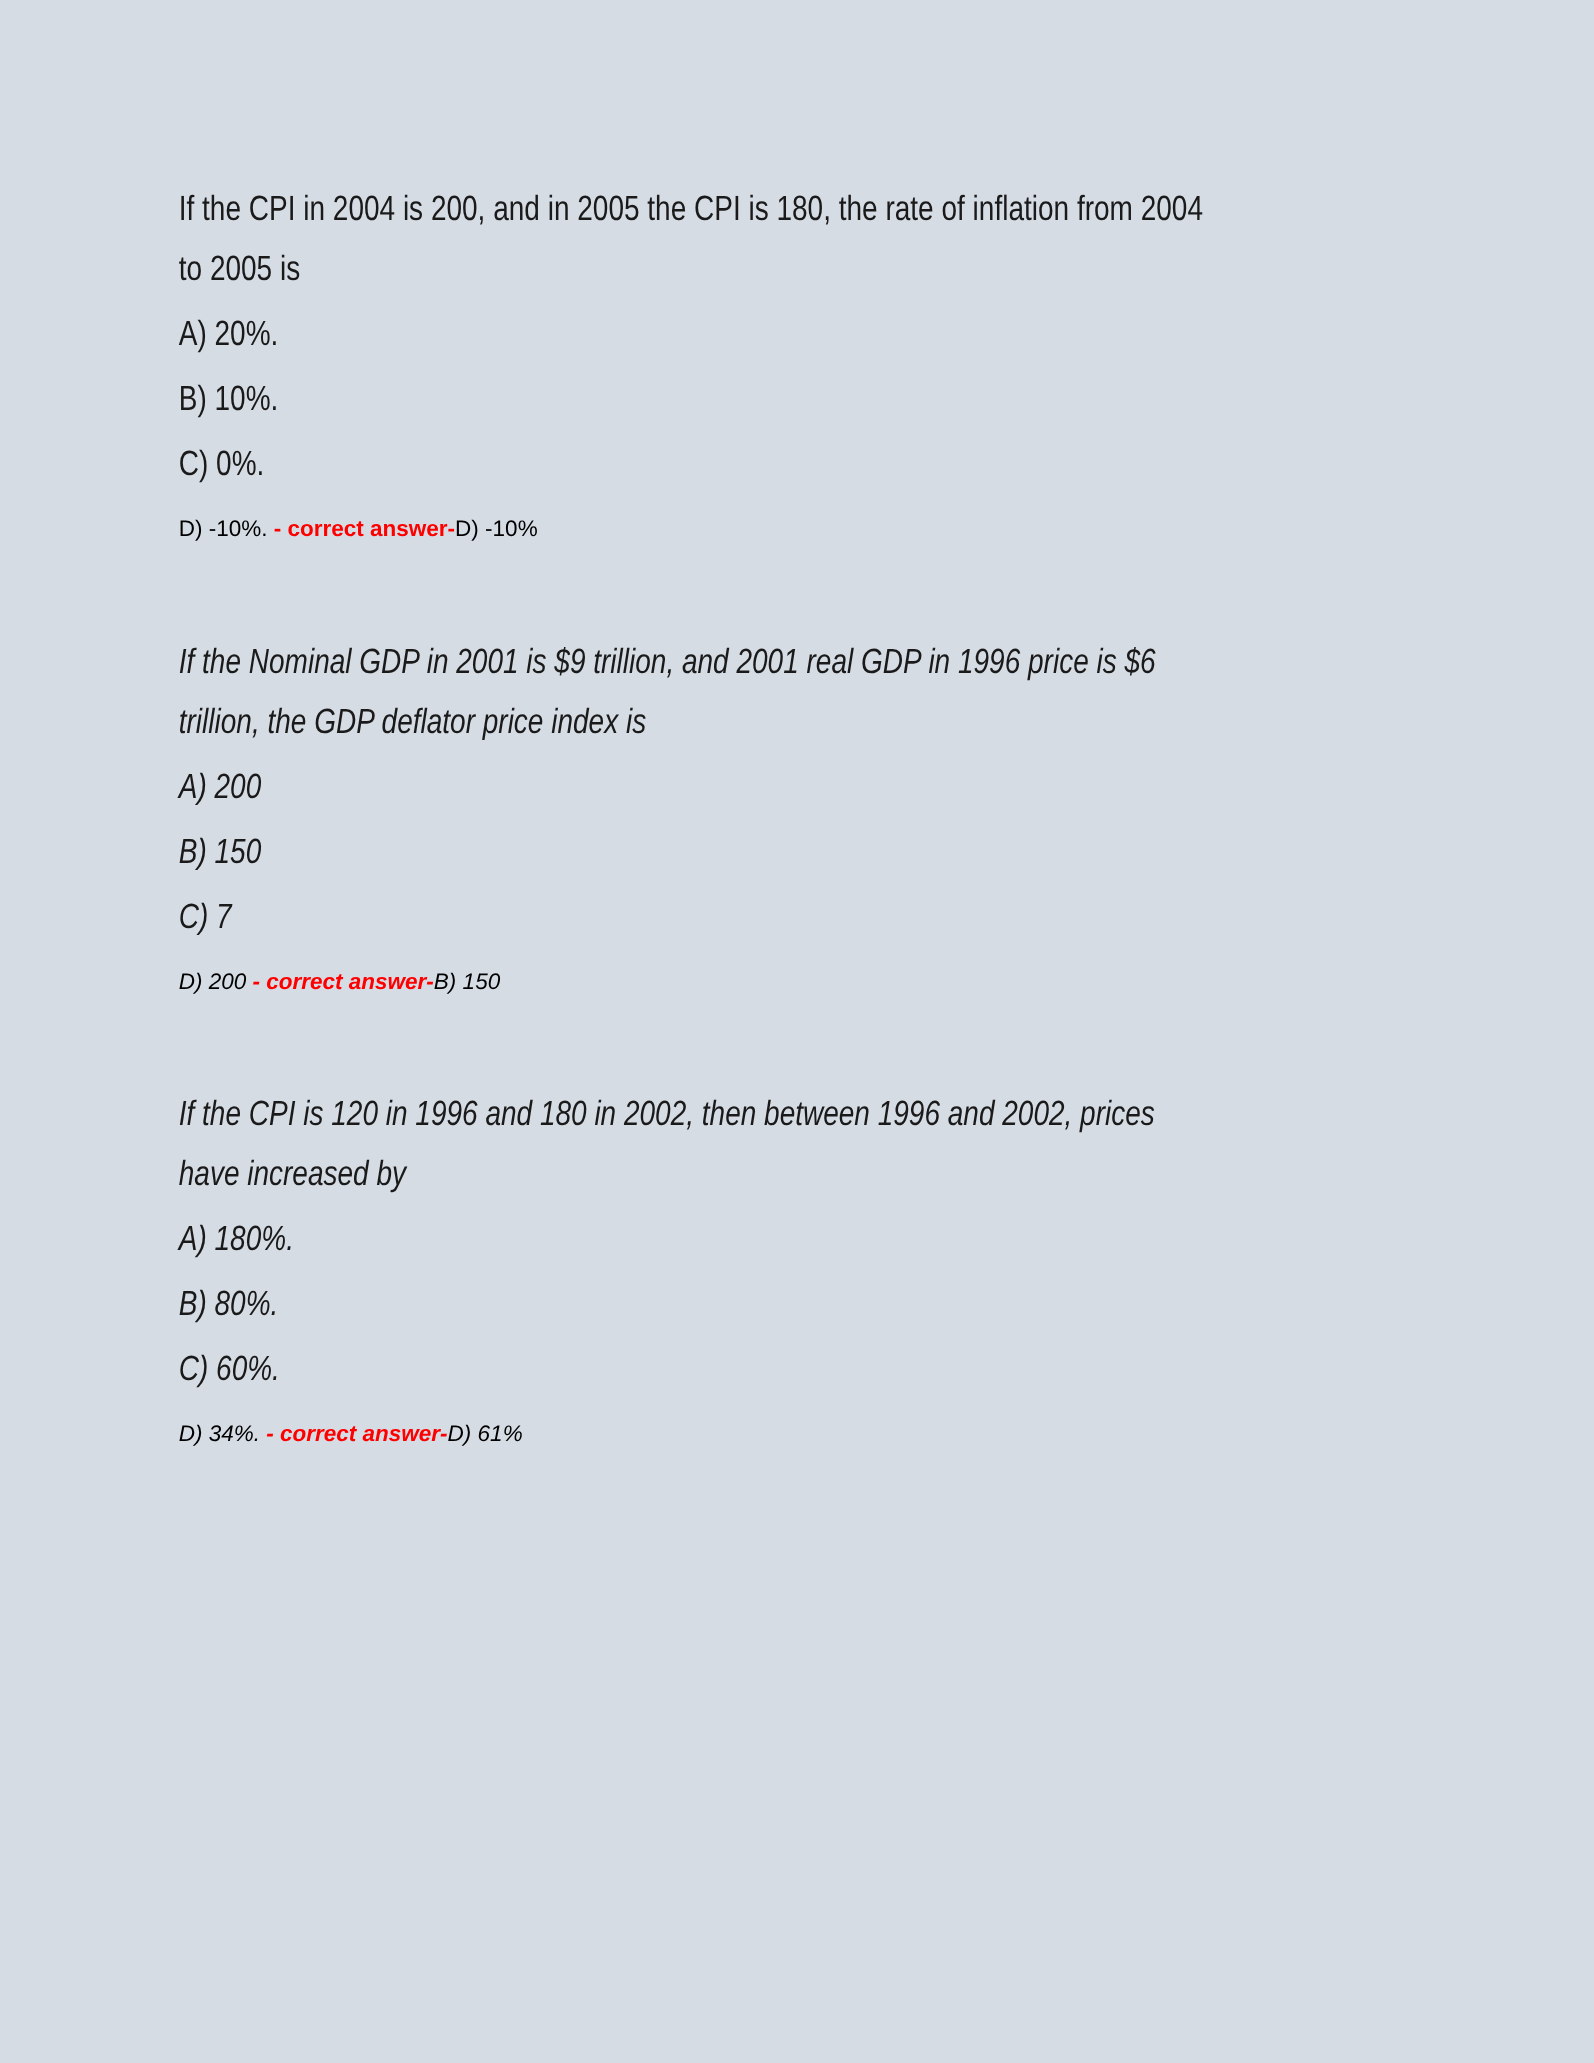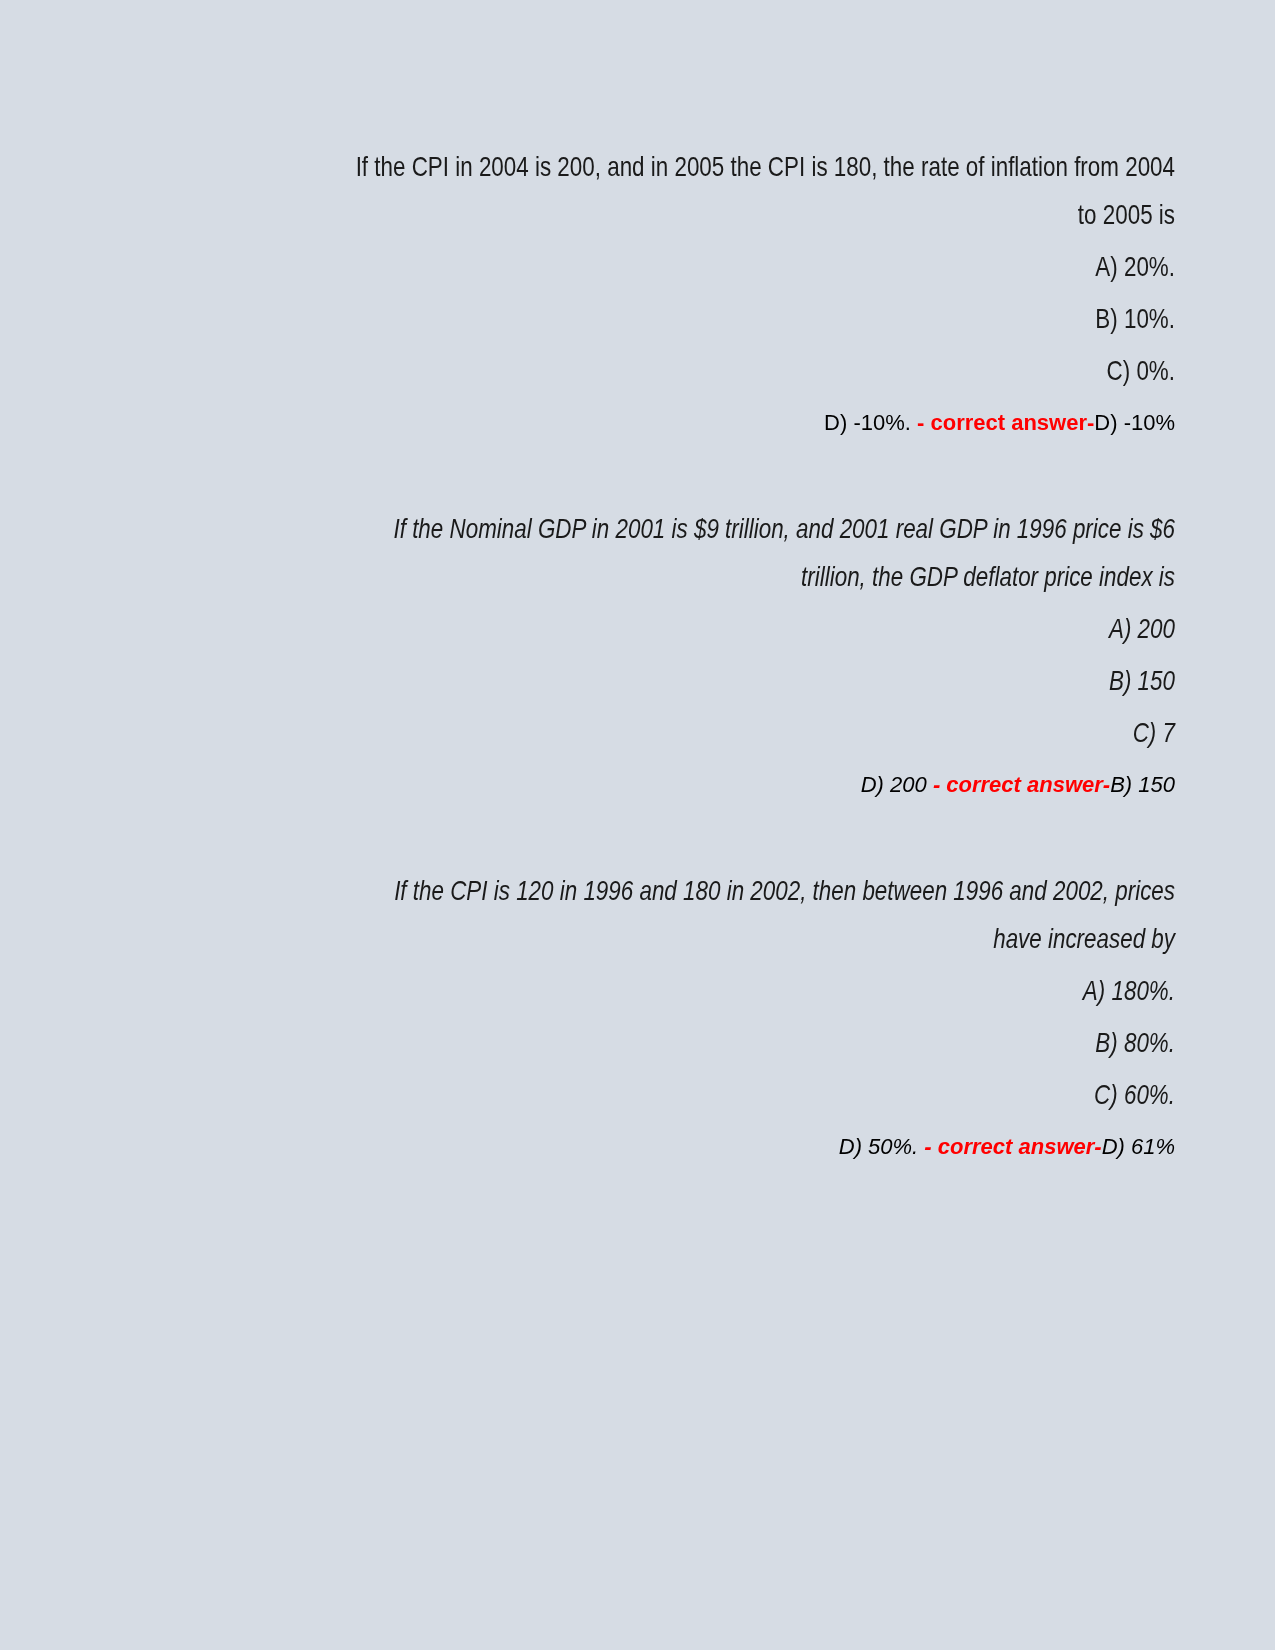--- a/index.html
+++ b/index.html
@@ -12,21 +12,21 @@
     height: 1650px;
     overflow: hidden;
     font-family: "Liberation Sans", sans-serif;
   }
   .page {
     box-sizing: border-box;
     width: 1275px;
     height: 1650px;
     padding: 143px 100px 0 143px;
   }
-  .qblock { margin: 0; text-align: right; }
+  .qblock { margin: 0; }
   .qblock + .qblock { margin-top: 58px; font-style: italic; }
   
   .cond {
     transform: scaleX(0.80);
     transform-origin: 0 0;
     width: 125%;
   }
   .qtext {
     font-size: 28px;
     line-height: 48px;
@@ -34,24 +34,24 @@
     white-space: pre-line;
     margin: 0 0 4px 0;
   }
   .opt {
     font-size: 28px;
     line-height: 48px;
     color: #1a1a1a;
     margin: 0 0 4px 0;
   }
   .ans {
-    font-size: 22px;
+    font-size: 18px;
     line-height: 48px;
     color: #000000;
-    margin: 0 0 4px 16px;
+    margin: 0 0 4px 0;
     white-space: pre-wrap;
   }
   .ans .marker {
     color: #ff0000;
     font-weight: 700;
   }
 </style>
 </head>
 <body>
 
@@ -74,17 +74,17 @@
     <p class="opt cond">C) 7</p>
     <p class="ans"><span>D) 200 </span><span class="marker">- correct answer-</span><span>B) 150</span></p>
   </div>
 
   <div class="qblock">
     <p class="qtext cond">If the CPI is 120 in 1996 and 180 in 2002, then between 1996 and 2002, prices
 have increased by</p>
     <p class="opt cond">A) 180%.</p>
     <p class="opt cond">B) 80%.</p>
     <p class="opt cond">C) 60%.</p>
-    <p class="ans"><span>D) 50%. </span><span class="marker">- correct answer-</span><span>D) 61%</span></p>
+    <p class="ans"><span>D) 34%. </span><span class="marker">- correct answer-</span><span>D) 61%</span></p>
   </div>
 
 
 </div>
 
 </body></html>

